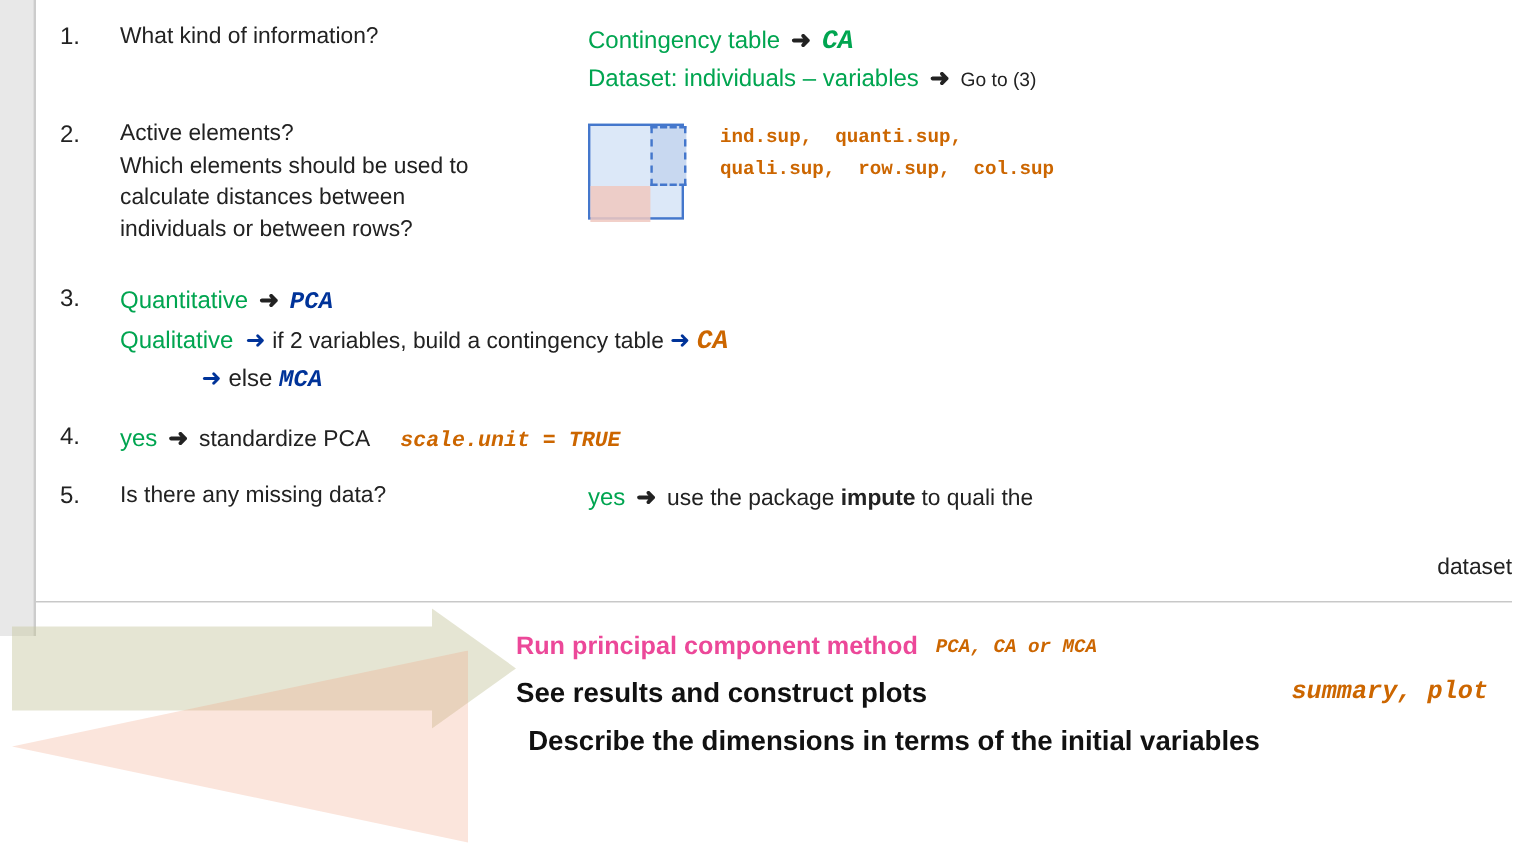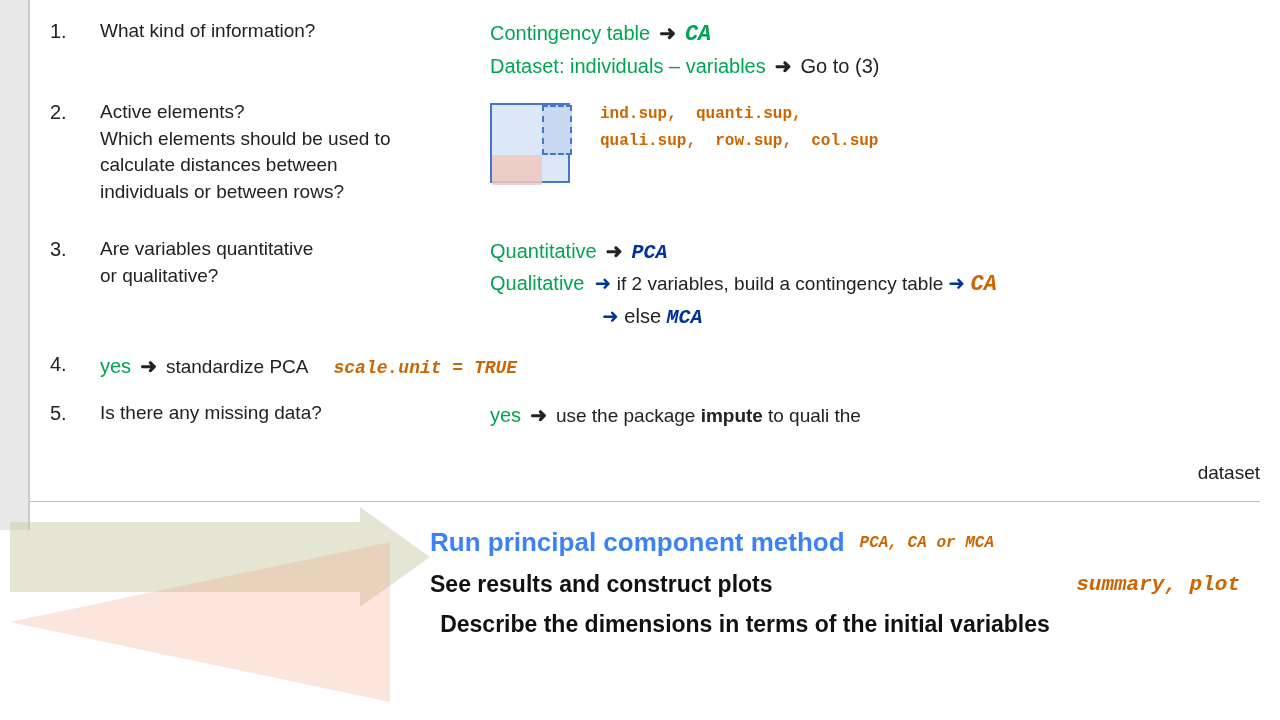--- a/index.html
+++ b/index.html
@@ -150,21 +150,21 @@
       <div class="item-question">What kind of information?</div>
       <div class="item-answer">
         <div>
           <span class="green" style="font-size:20px;">Contingency table</span>
           <span class="arrow-right"> ➜ </span>
           <span class="green monospace" style="font-size:22px; font-weight:bold;">CA</span>
         </div>
         <div>
           <span class="green" style="font-size:20px;">Dataset: individuals – variables</span>
           <span class="arrow-right"> ➜ </span>
-          <span style="font-size:20px; color:#222;">Go to (3)</span>
+          <span style="font-size:16px; color:#222;">Go to (3)</span>
         </div>
       </div>
     </div>
 
     <div class="item-row">
       <div class="item-number">2.</div>
       <div class="item-question" style="font-size:19px;">Active elements?<br>Which elements should be used to<br>calculate distances between<br>individuals or between rows?</div>
       <div class="item-answer">
         <div class="box-diagram">
 
@@ -178,35 +178,34 @@
           <div class="sup-labels">
             <div>ind.sup,&nbsp;&nbsp;quanti.sup,</div>
             <div>quali.sup,&nbsp;&nbsp;row.sup,&nbsp;&nbsp;col.sup</div>
           </div>
         </div>
       </div>
     </div>
 
     <div class="item-row">
       <div class="item-number">3.</div>
-      <div class="item-question">Are variables quantitative<br>or qualitative?</div>
       <div class="item-answer">
         <div>
           <span class="green" style="font-size:20px;">Quantitative</span>
           <span class="arrow-right"> ➜ </span>
           <span class="blue-dark monospace" style="font-size:20px; font-weight:bold;">PCA</span>
         </div>
         <div>
           <span class="green" style="font-size:20px;">Qualitative</span>
           <span style="color:#003399; font-size:20px; margin-left:5px;"> ➜ </span>
           <span style="font-size:19px; color:#222;">if 2 variables, build a contingency table</span>
           <span style="color:#003399; font-size:20px;"> ➜ </span>
           <span class="orange monospace" style="font-size:22px; font-weight:bold;">CA</span>
         </div>
-        <div style="margin-left: 112px;">
+        <div style="margin-left: 68px;">
           <span style="color:#003399; font-size:20px;">➜ </span>
           <span style="font-size:20px; color:#222;">else </span>
           <span class="blue-dark monospace" style="font-size:20px; font-weight:bold;">MCA</span>
         </div>
       </div>
     </div>
 
     <div class="item-row">
       <div class="item-number">4.</div>
       <div class="item-answer">
@@ -244,21 +243,21 @@
 
     <svg width="420" height="100" style="position:absolute; left:-40px; top:-5px; opacity:0.65;">
       <polygon points="0,15 350,15 350,0 420,50 350,100 350,85 0,85" fill="#c8c8a0" opacity="0.7"></polygon>
     </svg>
 
     <svg width="1250" height="180" style="position:absolute; left:-40px; top:30px; opacity:0.5;">
       <polygon points="0,80 380,0 380,160" fill="#f0a080" opacity="0.55"></polygon>
     </svg>
 
     <div style="position:relative; z-index:2; padding: 15px 0 8px 380px; display:flex; align-items:center; gap:15px;">
-      <span style="font-size:26px; font-weight:bold; color:#3b82f6;">Run principal component method</span>
+      <span style="font-size:21px; font-weight:bold; color:#ec4899;">Run principal component method</span>
       <span class="orange monospace" style="font-size:16px;">PCA, CA or MCA</span>
     </div>
 
     <div style="position:relative; z-index:2; padding: 5px 0 5px 380px; display:flex; align-items:center; gap:15px; justify-content: space-between;">
       <span style="font-size:23px; font-weight:bold; color:#111;">See results and construct plots</span>
       <span class="orange monospace" style="font-size:21px; margin-right:20px;">summary, plot</span>
     </div>
 
     <div style="position:relative; z-index:2; padding: 8px 0 5px 180px; text-align:center;">
       <span style="font-size:23px; font-weight:bold; color:#111;">Describe the dimensions in terms of the initial variables</span>

